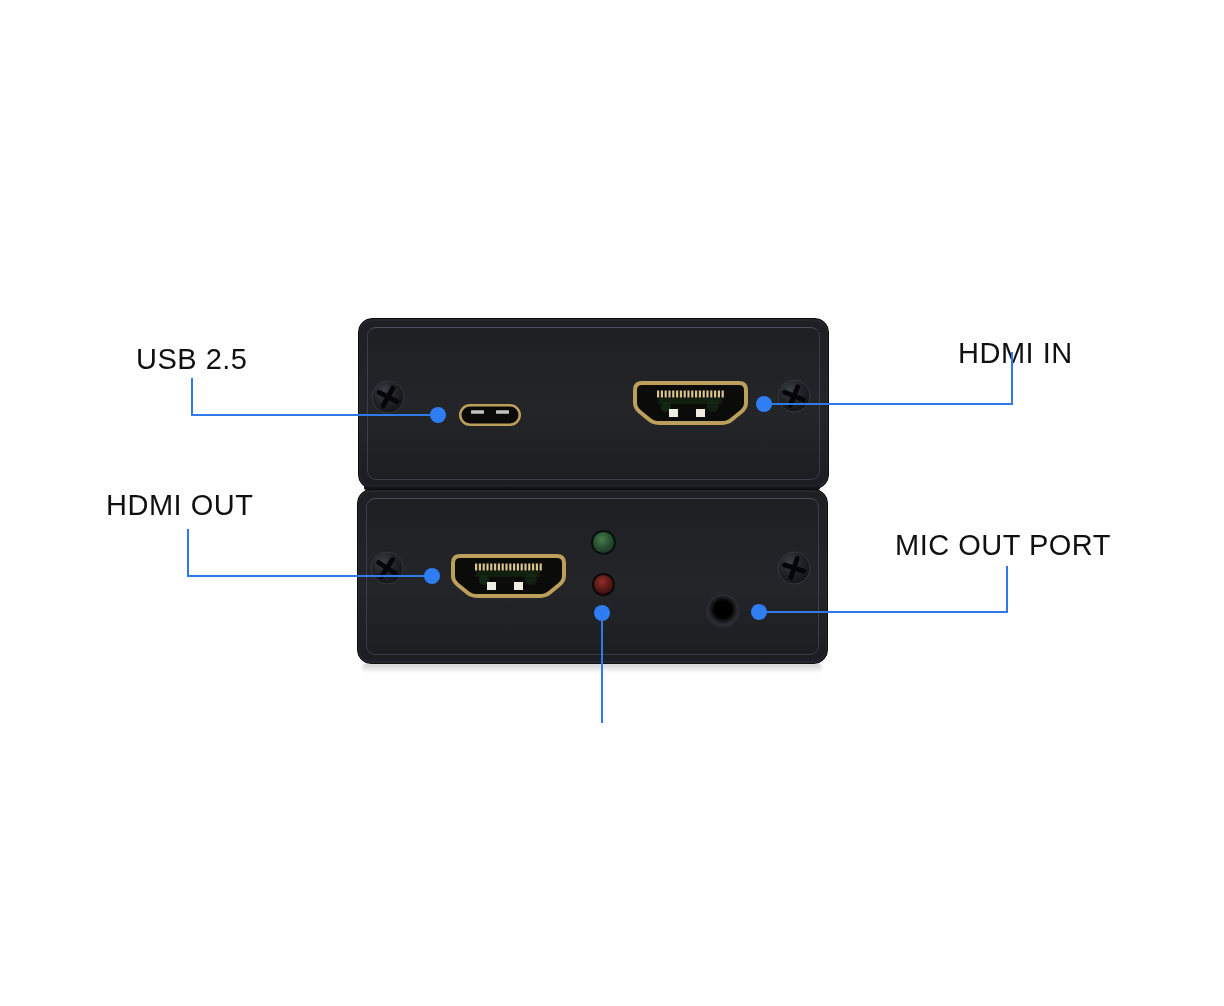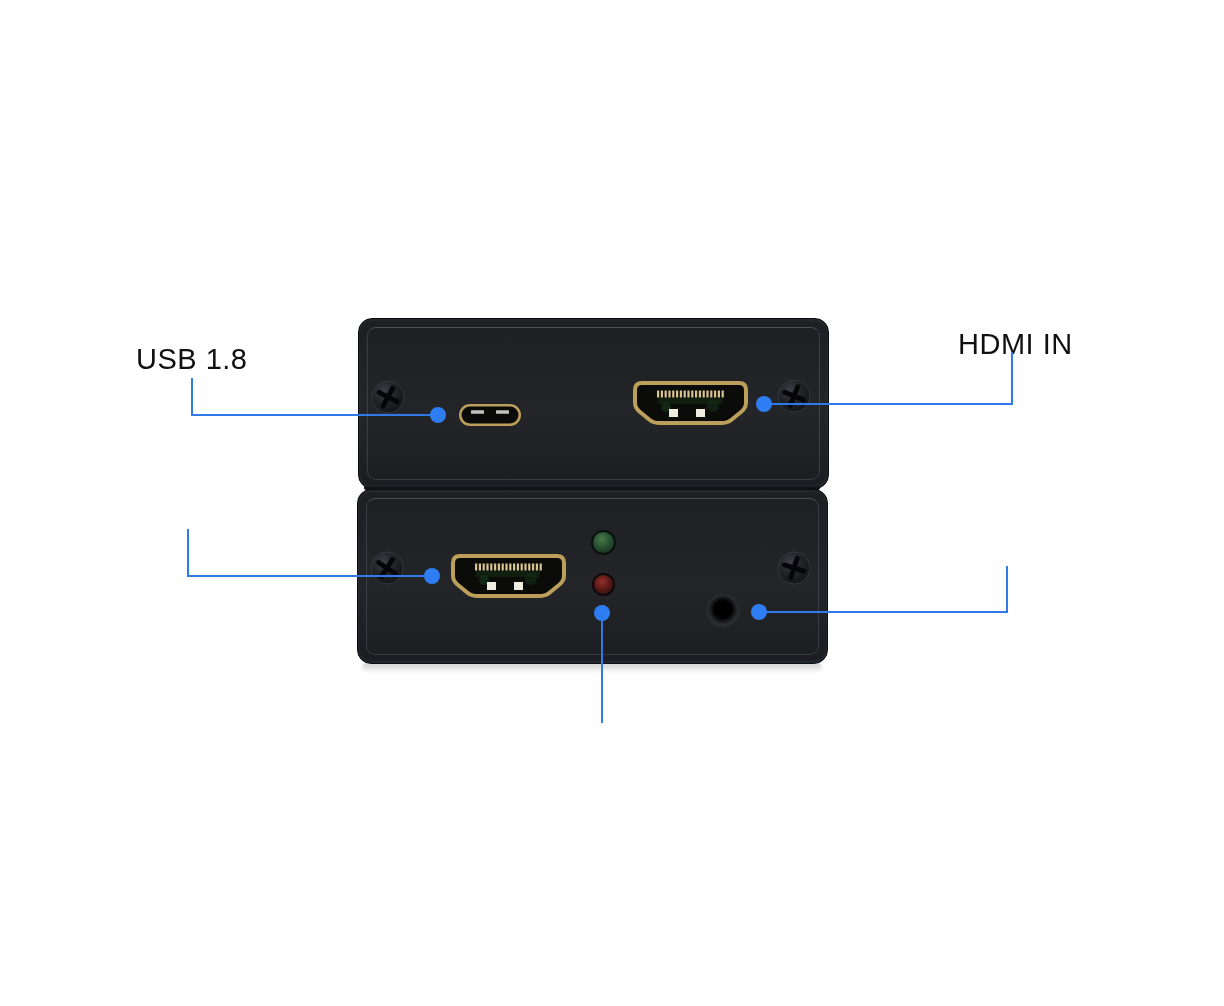--- a/index.html
+++ b/index.html
@@ -144,34 +144,36 @@
       <rect x="63" y="28" width="9" height="8" fill="#efece0"></rect>
     </svg>
 
     <div class="led led-green"></div>
     <div class="led led-red"></div>
     <div class="jack"></div>
   </div>
 
   <div class="reflection"></div>
 
-  <div class="co-label" style="left:136px;top:342px">USB 1.8</div>
+  <div class="co-label" style="left:136px;top:342px">USB 2.5</div>
   <div class="co-line v" style="left:191px;top:378px;height:38px"></div>
   <div class="co-line h" style="left:192px;top:414px;width:246px"></div>
   <div class="co-dot" style="left:430px;top:407px"></div>
 
-  <div class="co-label" style="left:958px;top:327px">HDMI IN</div>
+  <div class="co-label" style="left:958px;top:336px">HDMI IN</div>
   <div class="co-line v" style="left:1011px;top:352px;height:53px"></div>
   <div class="co-line h" style="left:764px;top:403px;width:249px"></div>
   <div class="co-dot" style="left:756px;top:396px"></div>
 
+  <div class="co-label" style="left:106px;top:488px">HDMI OUT</div>
   <div class="co-line v" style="left:187px;top:529px;height:48px"></div>
   <div class="co-line h" style="left:188px;top:575px;width:245px"></div>
   <div class="co-dot" style="left:424px;top:568px"></div>
 
+  <div class="co-label" style="left:895px;top:528px">MIC OUT PORT</div>
   <div class="co-line v" style="left:1006px;top:566px;height:47px"></div>
   <div class="co-line h" style="left:759px;top:611px;width:249px"></div>
   <div class="co-dot" style="left:751px;top:604px"></div>
 
   <div class="co-dot" style="left:594px;top:605px"></div>
   <div class="co-line v" style="left:601px;top:613px;height:110px"></div>
 
 </div>
 
 </body></html>

